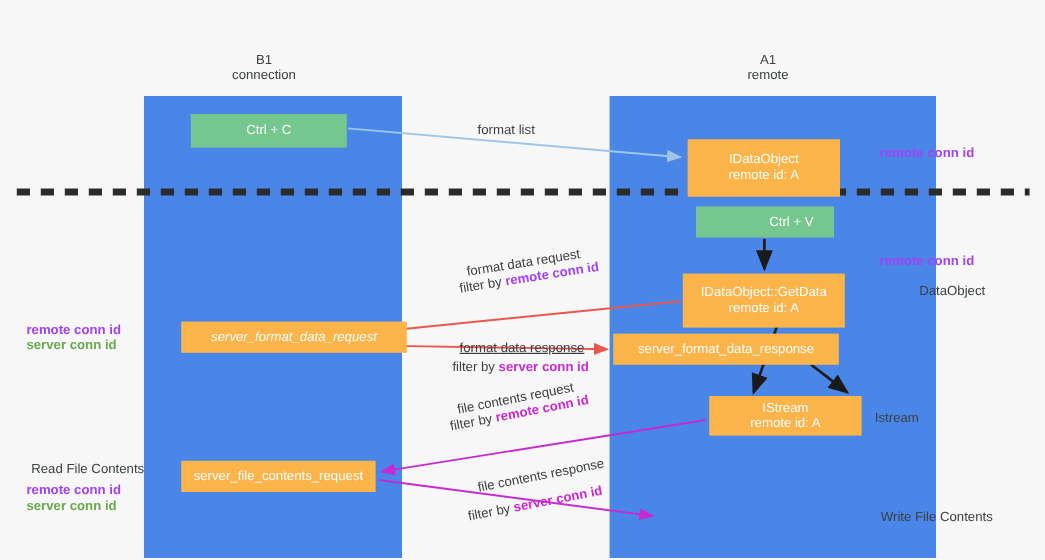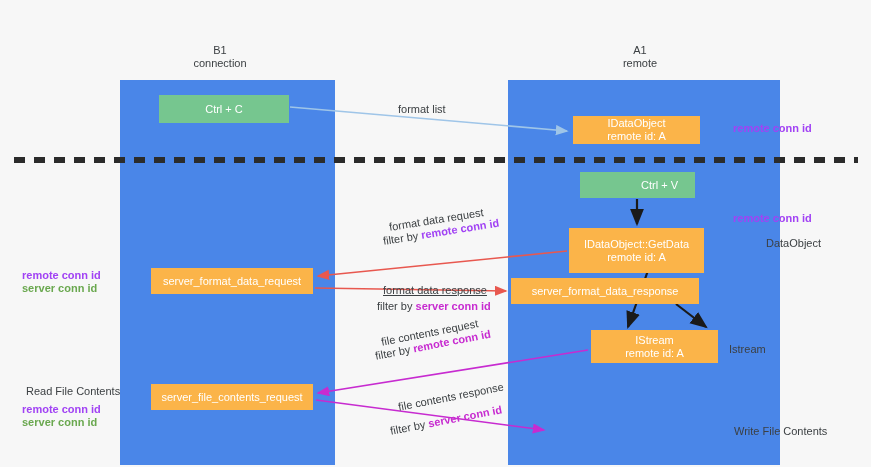--- a/index.html
+++ b/index.html
@@ -71,24 +71,24 @@
     font-size: 11px;
     line-height: 13px;
     text-align: center;
     white-space: pre-line;
   }
   .node.green  { background: #76c68f; }
   .node.orange { background: #fbb449; }
 
   #n-ctrlc   { left: 159px; top: 95px;  width: 130px; height: 28px; }
   #n-ctrlv   { left: 580px; top: 172px; width: 115px; height: 26px; padding-left: 44px; }
-  #n-ido     { left: 573px; top: 116px; width: 127px; height: 28px; }
+  #n-ido     { left: 573px; top: 116px; width: 127px; height: 48px; }
   #n-getdata { left: 569px; top: 228px; width: 135px; height: 45px; }
   #n-istream { left: 591px; top: 330px; width: 127px; height: 33px; }
-  #n-sfdreq  { left: 151px; top: 268px; width: 162px; height: 26px; }
+  #n-sfdreq  { left: 151px; top: 268px; width: 188px; height: 26px; font-style: italic; }
   #n-sfdres  { left: 511px; top: 278px; width: 188px; height: 26px; }
   #n-sfcreq  { left: 151px; top: 384px; width: 162px; height: 26px; }
   #n-sfcres  { left: 549px; top: 417px; width: 167px; height: 26px; }
 
   
   .ann {
     position: absolute;
     font-size: 11px;
     line-height: 14px;
     color: #3c4043;

